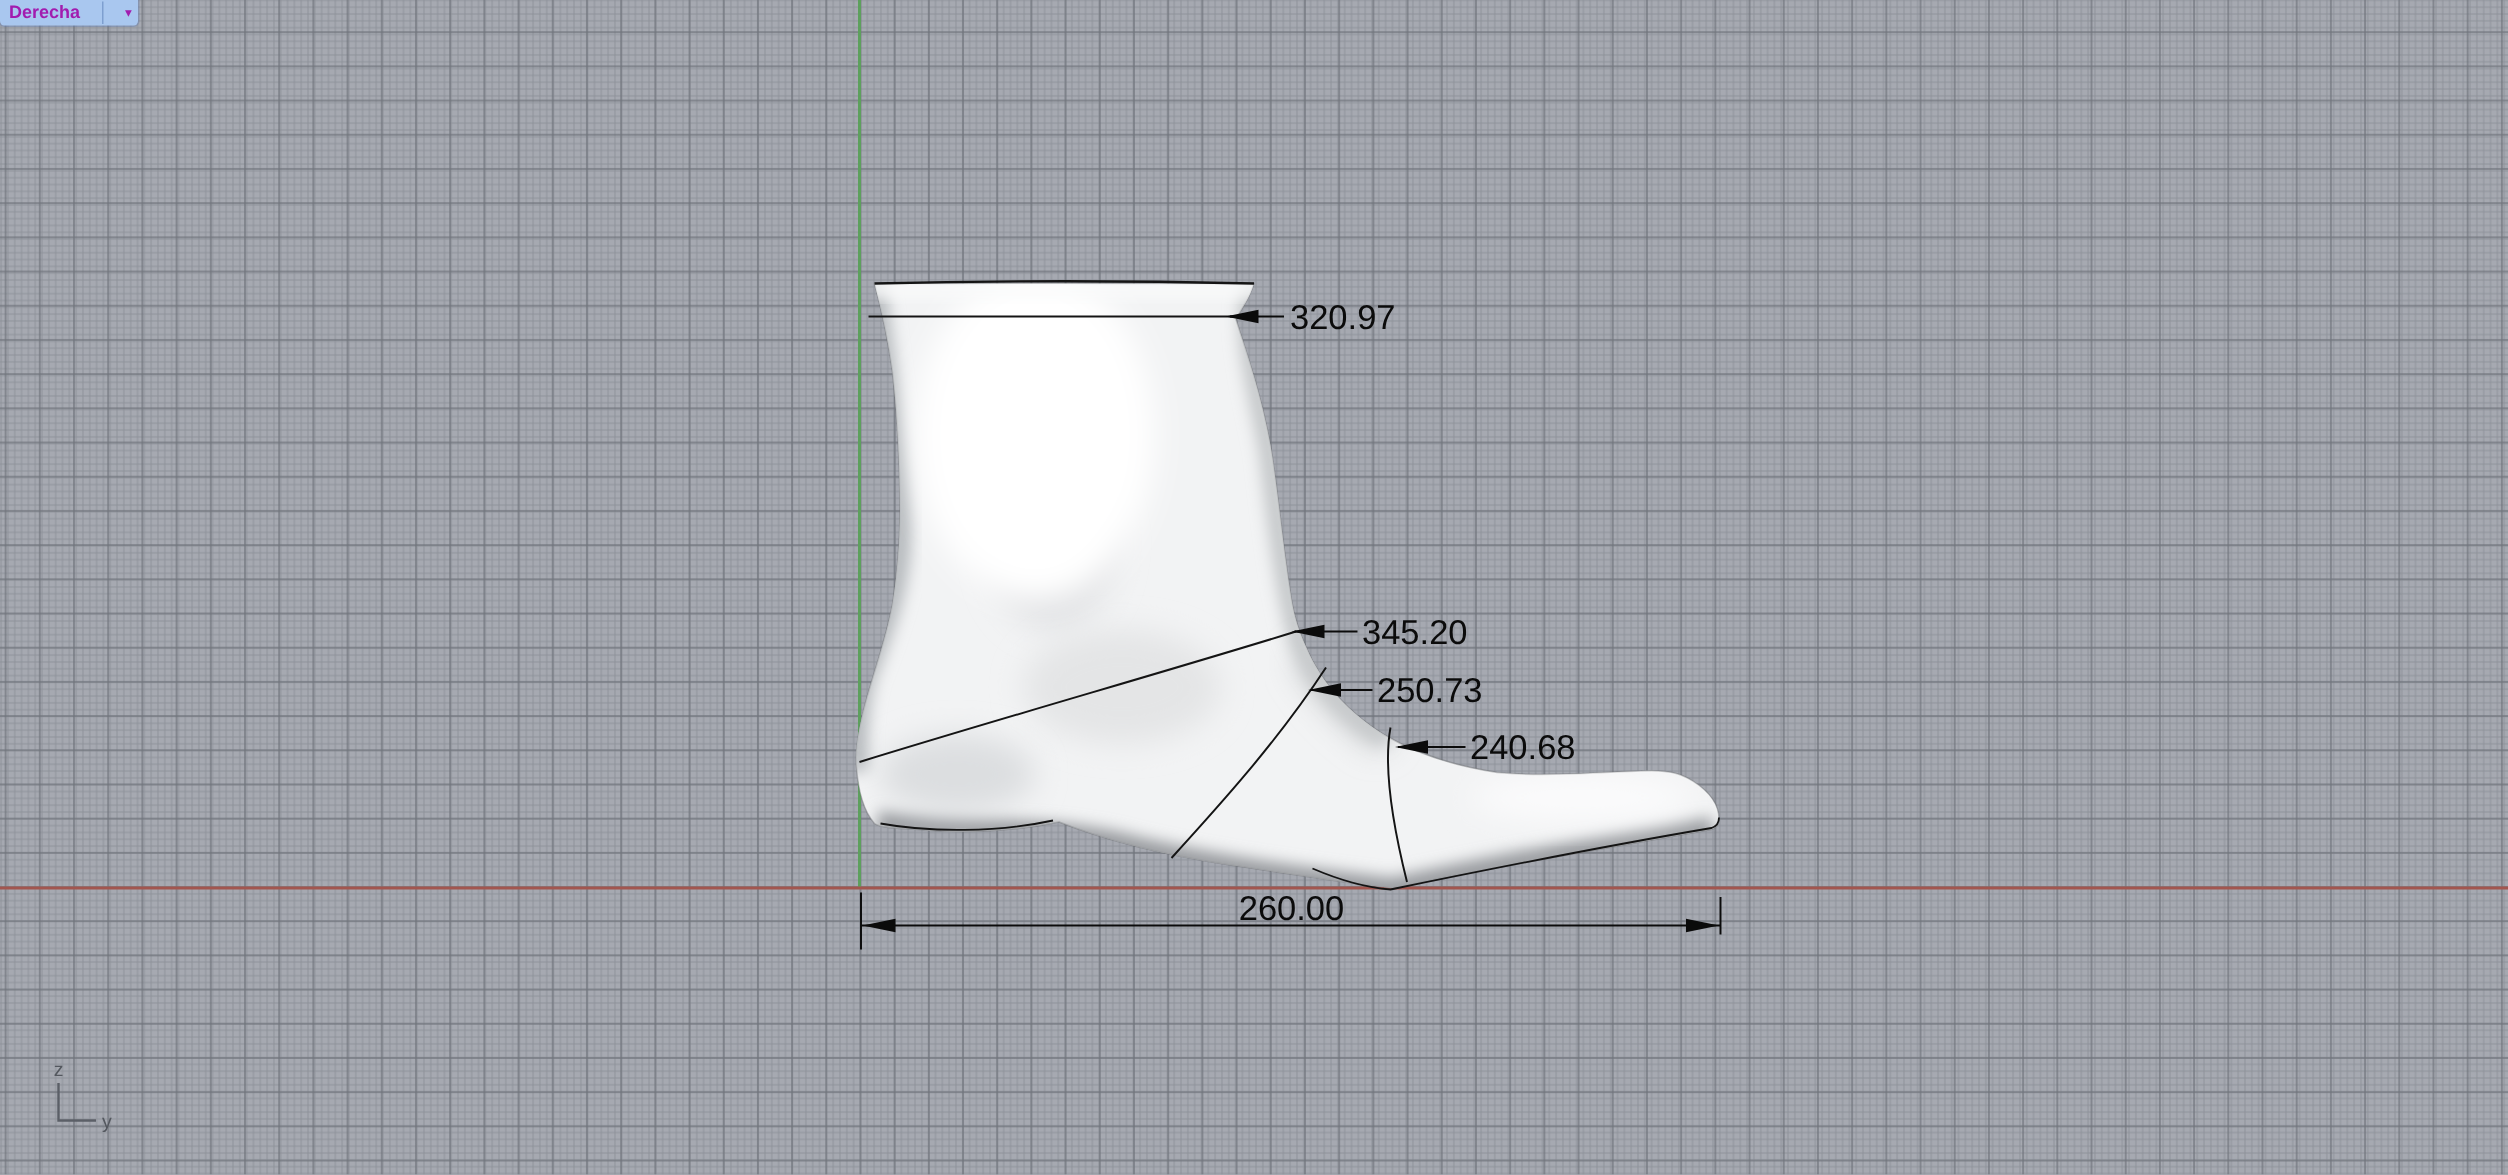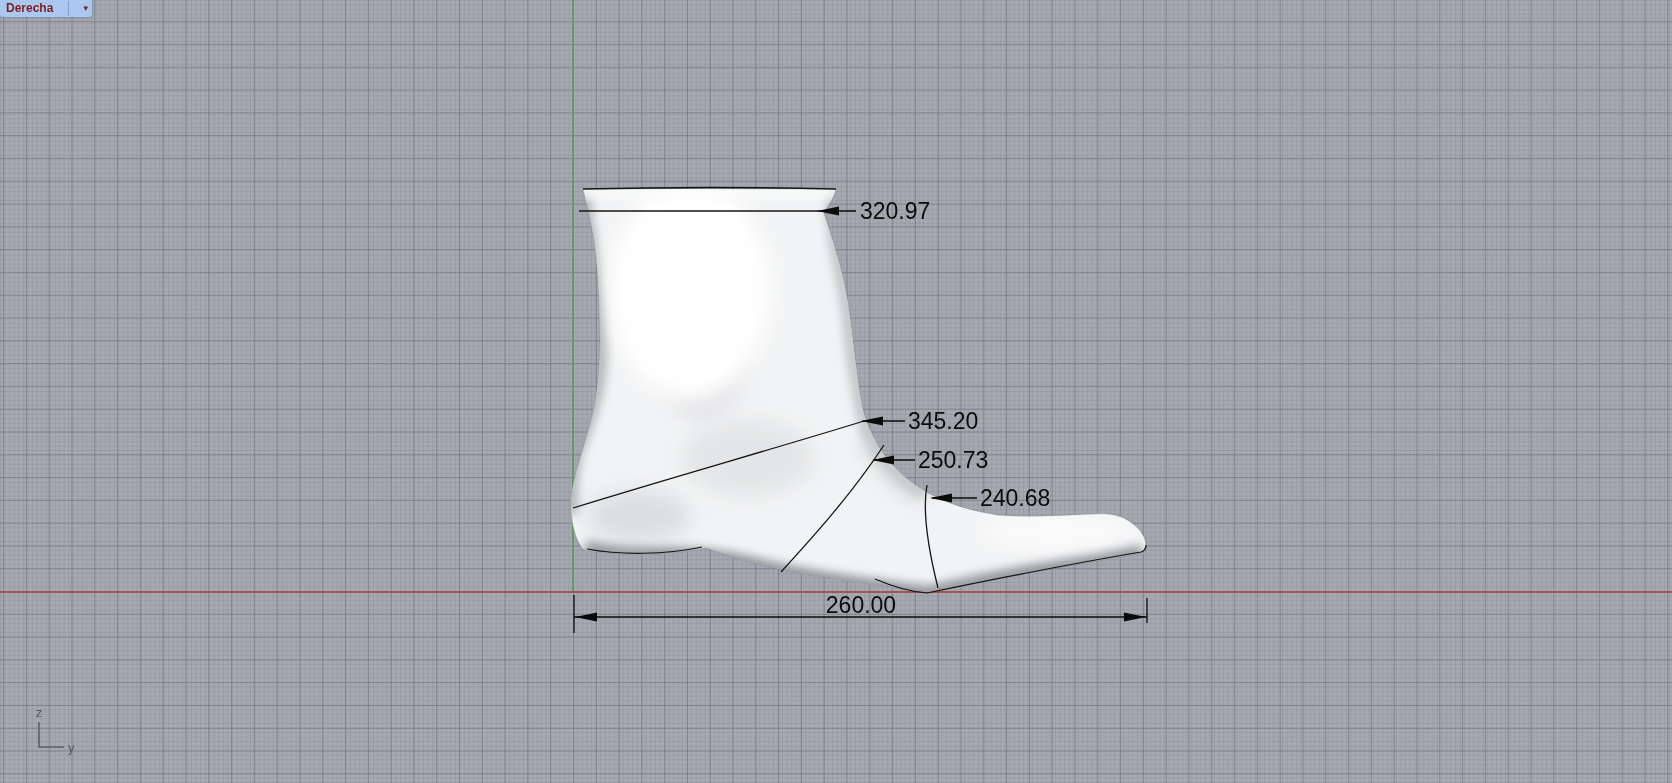--- a/index.html
+++ b/index.html
@@ -140,19 +140,19 @@
       </g>
     </g>
 
     <g>
       <path d="M39 722 L39 747 L64 747" fill="none" stroke="#5b5f67" stroke-width="1.6"></path>
       <text class="gnomontext" x="39" y="717" text-anchor="middle">z</text>
       <text class="gnomontext" x="68" y="752">y</text>
     </g>
   </svg>
 
-  <div class="vp-label" title="Derecha" style="background: rgb(169, 199, 239); color: #7f1d1d; gap: 10px;">
+  <div class="vp-label" title="Derecha" style="background: rgb(169, 199, 239); color: #a21caf; gap: 10px;">
     <span class="txt">Derecha</span>
     <span class="sep" style="background: rgb(126, 159, 208);"></span>
     <span class="arr">▾</span>
   </div>
 
 </div>
 
 </body></html>

